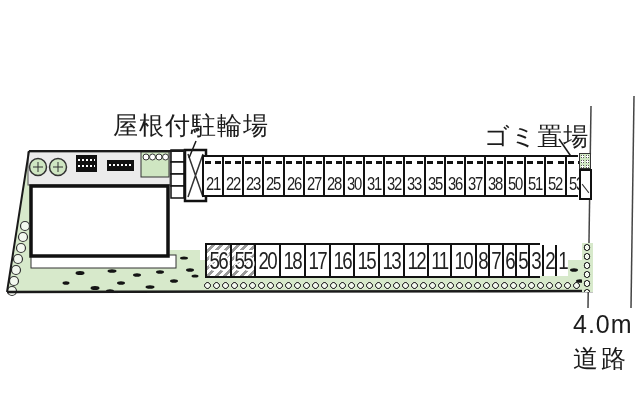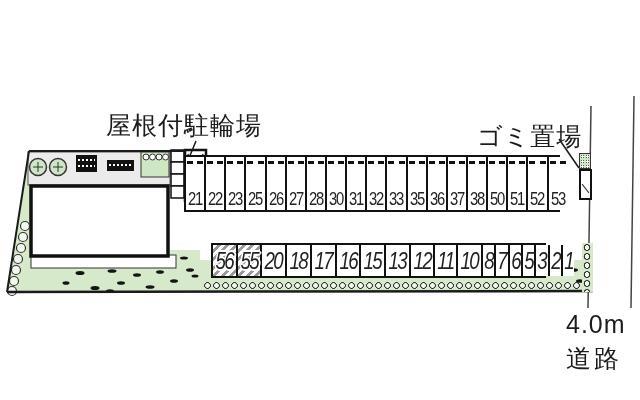--- a/index.html
+++ b/index.html
@@ -1,29 +1,29 @@
 <!DOCTYPE html>
 <html><head>
 <meta charset="utf-8">
 <style>
   html,body{margin:0;padding:0;background:#fff;}
   #canvas{position:relative;width:640px;height:400px;background:#fff;overflow:hidden;
           font-family:"Liberation Sans","DejaVu Sans",sans-serif;}
   svg{position:absolute;left:0;top:0;}
 
-  .jp-label{position:absolute;color:#1c1c1c;font-size:25px;letter-spacing:1px;white-space:nowrap;}
+  .jp-label{position:absolute;color:#1c1c1c;font-size:25px;letter-spacing:1px;white-space:nowrap;margin-left:7px;}
   #label-bicycle{left:106px;top:109px;}
   #label-garbage{left:477px;top:120px;}
   #label-road-width{left:566px;top:310px;width:70px;text-align:left;}
   #label-road{left:566px;top:342px;width:70px;text-align:left;letter-spacing:3px;}
 
   
   .stall-row{position:absolute;display:flex;border:2px solid #111;box-sizing:border-box;background:#fff;}
-  #row-top{left:184px;top:155px;width:376px;height:57px;}
-  #row-bottom{left:211px;top:243px;width:335px;height:35px;font-style:italic;}
+  #row-top{left:202px;top:155px;width:376px;height:42px;}
+  #row-bottom{left:205px;top:243px;width:335px;height:35px;}
   .stall{flex:1;position:relative;border-right:2px solid #111;background:#fff;
          display:flex;justify-content:center;box-sizing:border-box;}
   .stall:last-child{border-right:none;}
   #row-top .stall{align-items:flex-end;}
   #row-top .stall::before{content:"";position:absolute;top:4px;left:1px;right:1px;
          border-top:3.5px dashed #111;}
   #row-bottom .stall{align-items:center;}
   .stall span{display:inline-block;line-height:1;color:#222;transform:scaleX(.78);transform-origin:50% 80%;}
   #row-top .stall span{font-size:19px;letter-spacing:-1.5px;margin-bottom:2px;}
   #row-bottom .stall span{font-size:24px;letter-spacing:-2px;}

